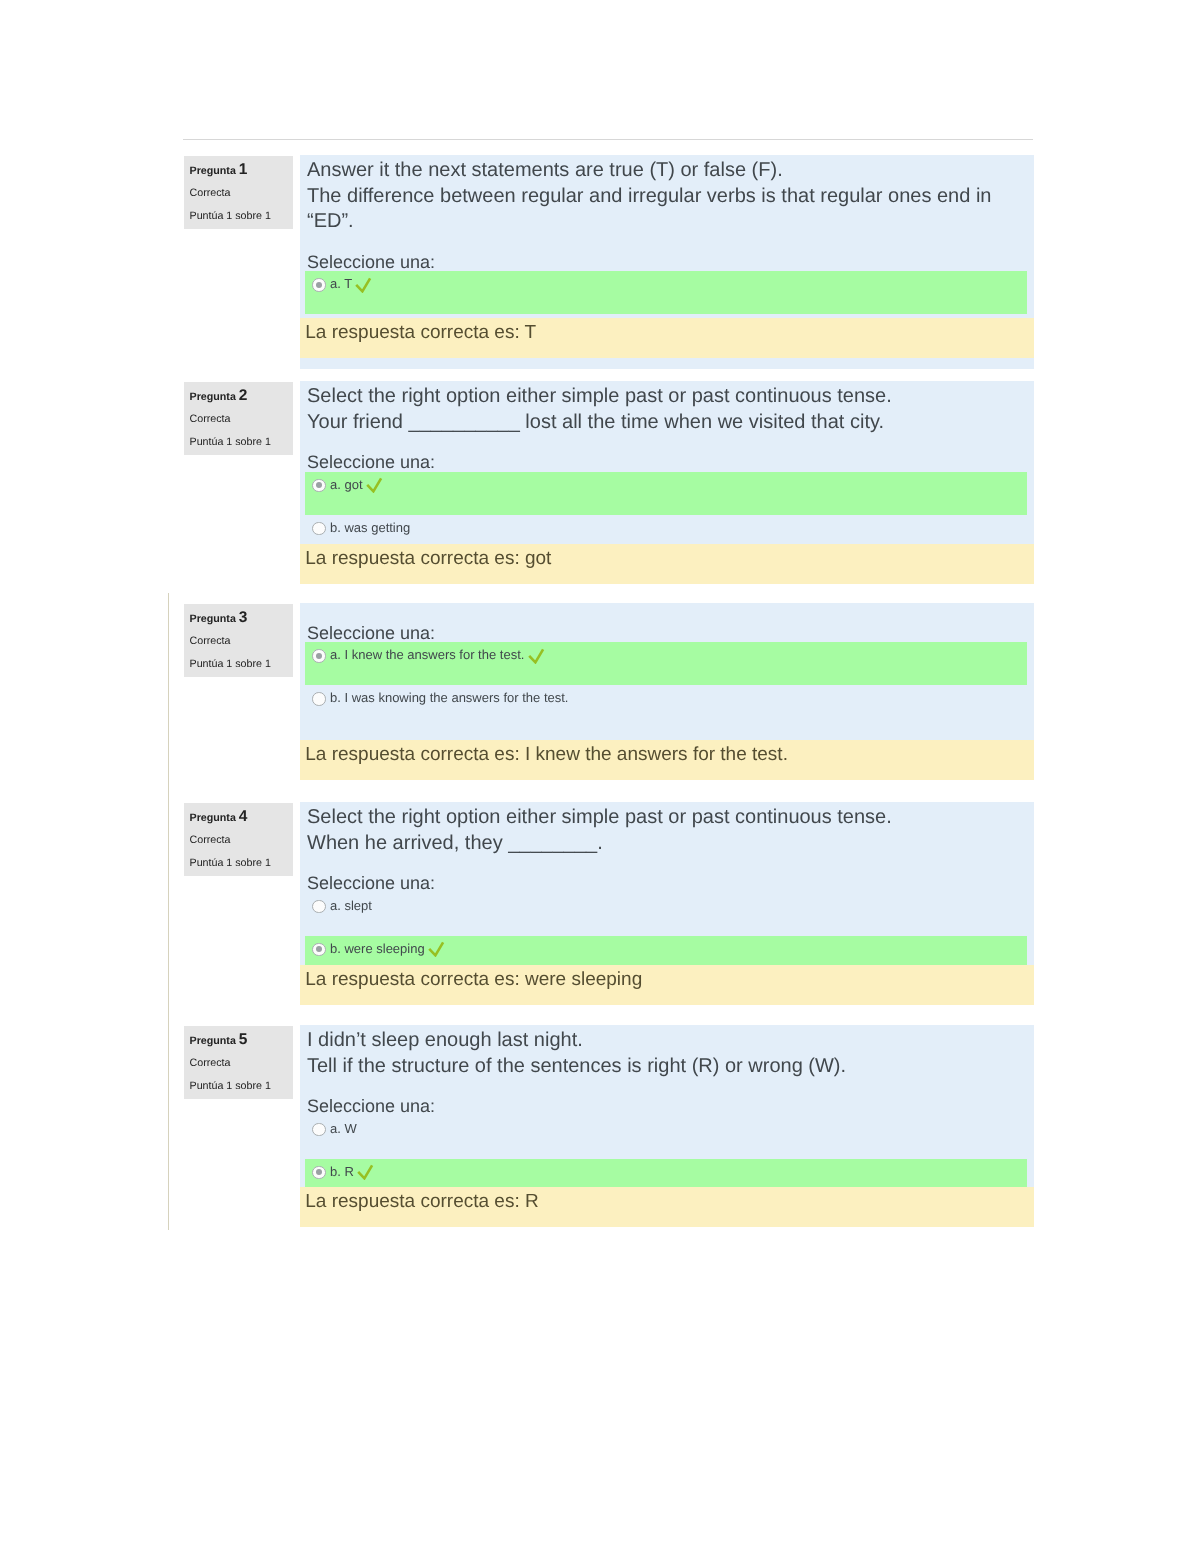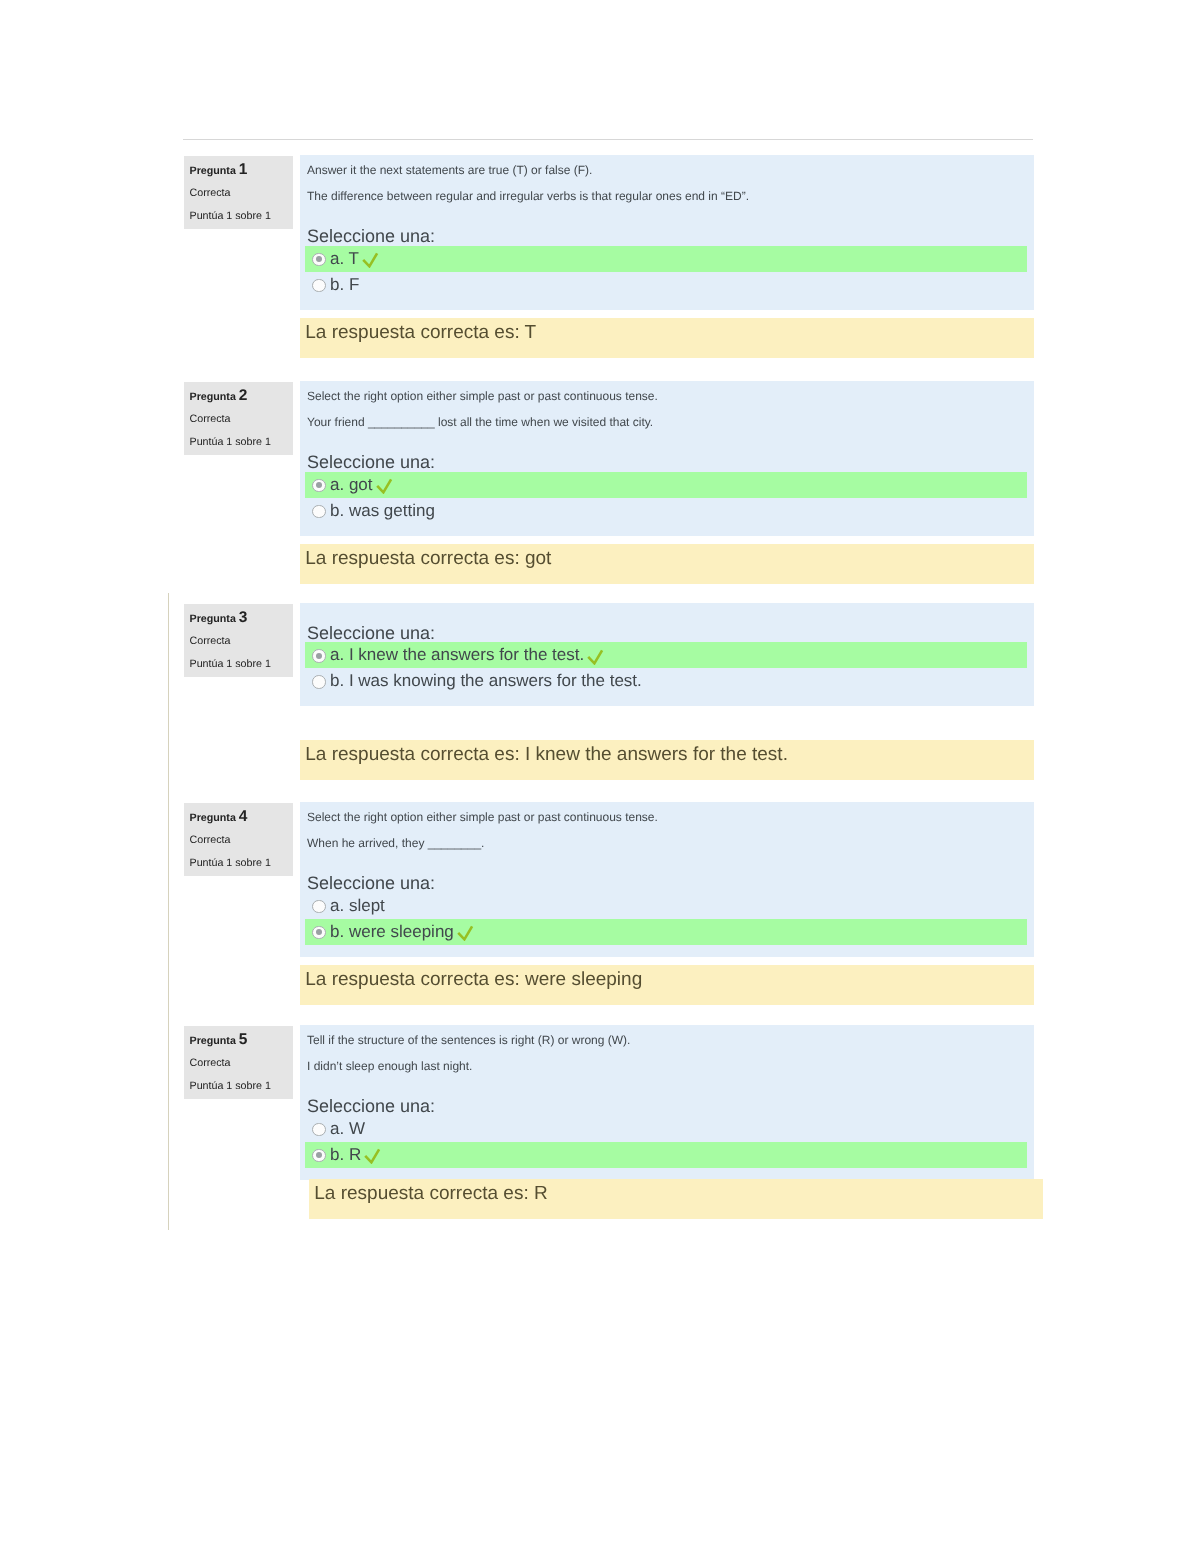--- a/index.html
+++ b/index.html
@@ -15,26 +15,26 @@
   .q{position:absolute;left:184px;width:851px;}
 
   .qinfo{position:absolute;left:0;top:1px;width:109px;background:#e5e5e5;
           padding:3px 0 2px 5.5px;box-sizing:border-box;}
   .qinfo .row{color:#232323;font-size:10.7px;line-height:22.4px;white-space:nowrap;}
   .qinfo .row.t1{font-weight:bold;}
   .qinfo .row.t1 .num{font-weight:bold;font-size:15.5px;}
 
   .qbody{position:absolute;left:116px;top:0px;width:734px;background:#e3eef9;
          padding:3px 0 12px 0;box-sizing:border-box;}
-  .stem{color:#41474c;font-size:12px;line-height:25.7px;padding:0 7px;}
+  .stem{color:#41474c;font-size:20px;line-height:25.7px;padding:0 7px;}
   .sel{color:#41474c;font-size:18px;line-height:25.7px;padding:0 7px;margin-top:13.5px;
        position:relative;top:1px;height:24.7px;}
 
   .opts{margin-top:-2px;margin-left:5px;}
-  .opt{position:relative;height:26px;line-height:26.5px;font-size:17px;color:#41474c;
+  .opt{position:relative;height:43px;line-height:26.5px;font-size:13px;color:#41474c;
        padding-left:25px;box-sizing:border-box;}
   .opt.right{background:#a6fca2;width:722px;}
   .radio{position:absolute;left:7px;top:7.2px;width:13.5px;height:13.5px;border-radius:50%;
          border:1.4px solid #a9aeb1;background:#fcfcfc;box-sizing:border-box;}
   .radio.on::after{content:"";position:absolute;left:2.5px;top:2.5px;width:6px;height:6px;
          border-radius:50%;background:#9aa0a3;}
   .tickwrap{position:relative;display:inline-block;width:22px;height:1px;vertical-align:baseline;}
   .tick{position:absolute;left:3.2px;top:-11.2px;}
 
   .fb{position:absolute;left:116px;width:734px;background:#fcf0c0;color:#554e31;
@@ -121,26 +121,26 @@
         </div>
         <div class="fb" style="top: 163px;">La respuesta correcta es: were sleeping</div>
       </div>
       <div class="q" style="top: 1025px; height: 203px;">
         <div class="qinfo">
           <div class="row t1"><span>Pregunta</span> <span class="num">5</span></div>
           <div class="row">Correcta</div>
           <div class="row">Puntúa 1 sobre 1</div>
         </div>
         <div class="qbody">
+          <div class="stem">I didn’t sleep enough last night.</div>
           <div class="stem">Tell if the structure of the sentences is right (R) or wrong (W).</div>
-          <div class="stem">I didn’t sleep enough last night.</div>
           <div class="sel">Seleccione una:</div>
           <div class="opts">
             <div class="opt"><span class="radio"></span><span>a. W</span></div>
             <div class="opt right"><span class="radio on"></span><span>b. R</span><span class="tickwrap"><svg class="tick" width="17" height="17" viewBox="0 0 17 17">
                   <path d="M1.2 8.8 L7.4 15.3 L15.1 2.3" fill="none" stroke="#97c023" stroke-width="2.6" stroke-linecap="butt" stroke-linejoin="miter"></path>
                 </svg></span></div>
           </div>
         </div>
-        <div class="fb" style="top: 154px; margin-left: 9px;">La respuesta correcta es: R</div>
+        <div class="fb" style="top: 162px;">La respuesta correcta es: R</div>
       </div>
     </div>
 </div>
 
 </body></html>

